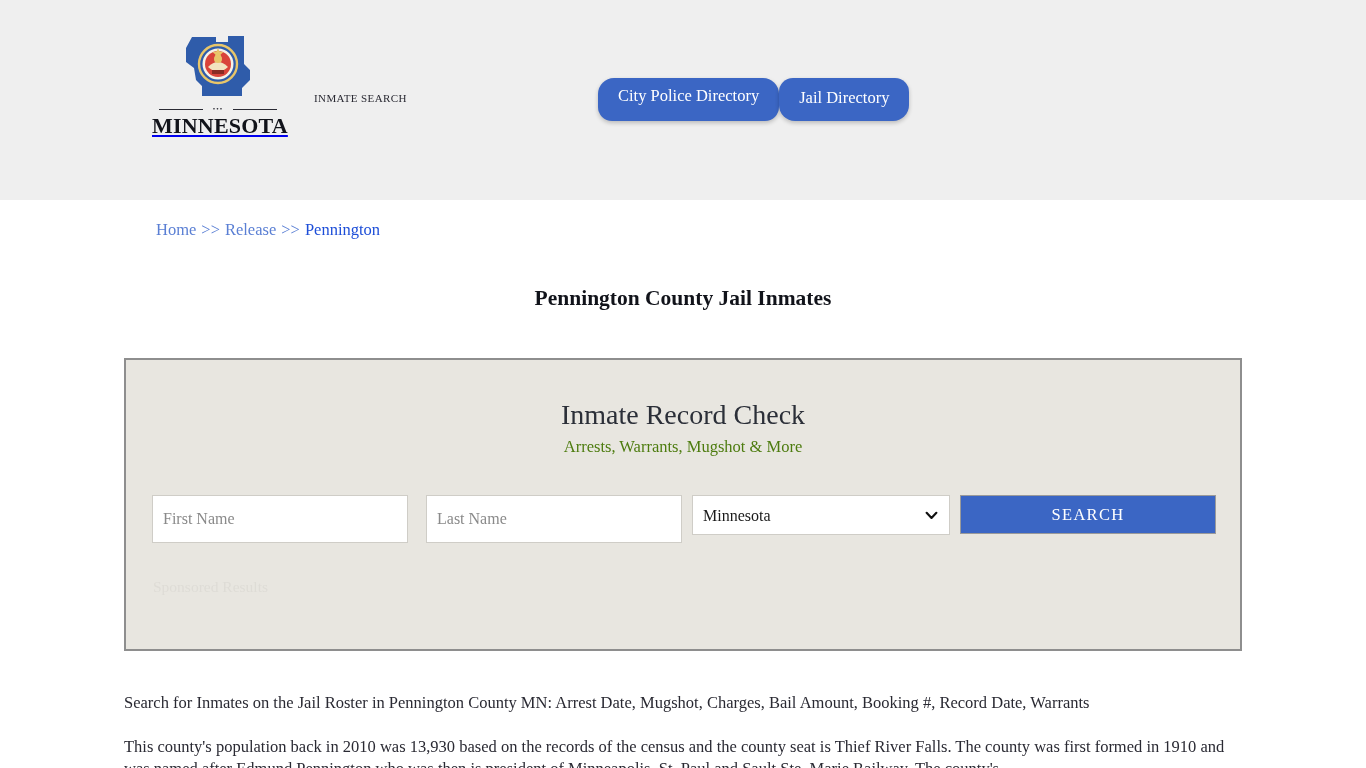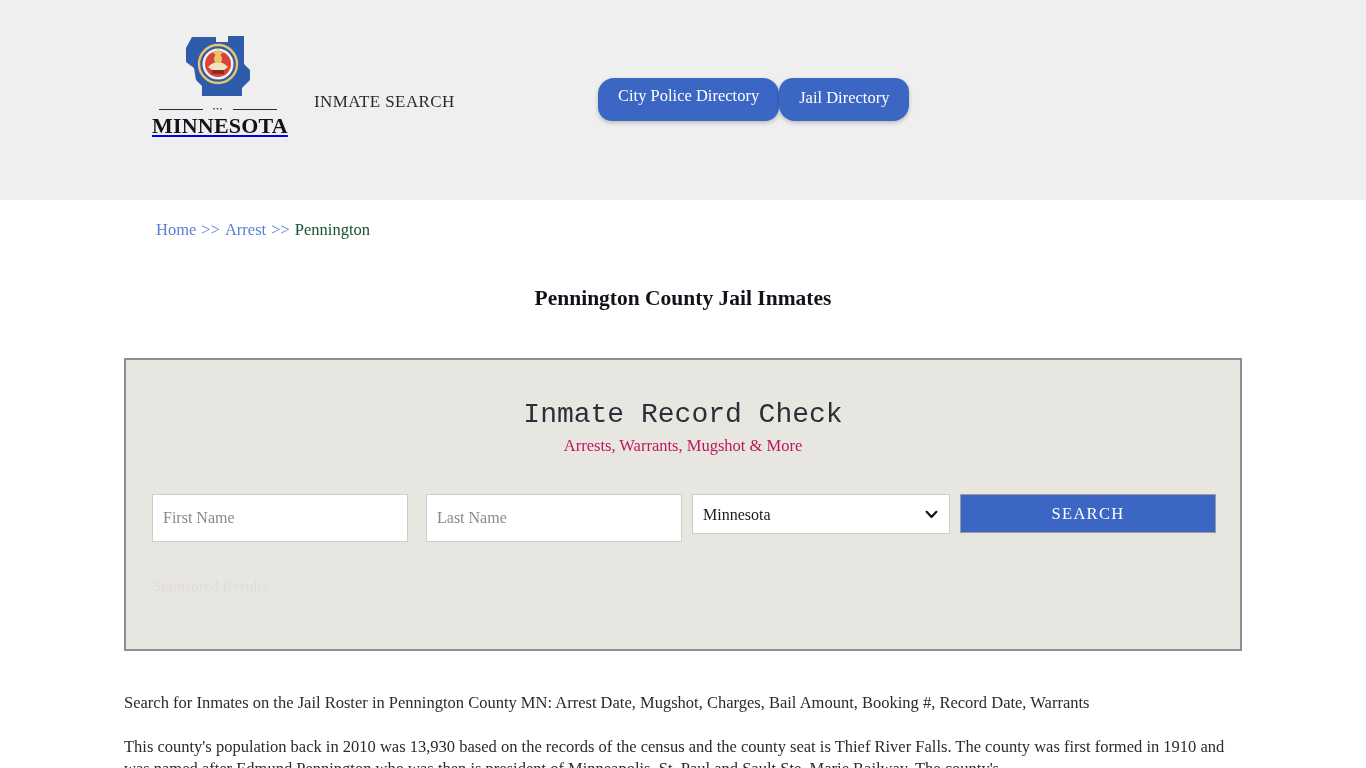--- a/index.html
+++ b/index.html
@@ -70,21 +70,21 @@
     color: #11131a;
     font-size: 22px;
     line-height: 23px;
     letter-spacing: 0.2px;
   }
 
   .inmate-search-label {
     position: absolute;
     left: 314px;
     top: 92px;
-    font-size: 17px;
+    font-size: 11px;
     letter-spacing: 0.4px;
     color: #2a2a33;
     font-family: "Liberation Serif", "DejaVu Serif", serif;
   }
 
   
   .nav-buttons {
     position: absolute;
     left: 604px;
     top: 78px;
@@ -155,21 +155,21 @@
     font-family: "Liberation Serif", "DejaVu Serif", serif;
   }
   .breadcrumb a {
     color: #5a7fd4;
     text-decoration: none;
   }
   .breadcrumb .sep {
     color: #5a7fd4;
     margin: 0 5px;
   }
-  .breadcrumb .current { color: #14532d; }
+  .breadcrumb .current { color: #1d4ed8; }
 
   
   .page-title {
     position: absolute;
     left: 0;
     top: 272px;
     width: 1366px;
     text-align: center;
     font-size: 21.5px;
     font-weight: bold;
@@ -185,26 +185,26 @@
     width: 1118px;
     height: 293px;
     background: #e8e6e0;
     border: 2px solid #8e8e8e;
   }
   .widget-title {
     text-align: center;
     font-size: 28px;
     color: #2b2f38;
     margin-top: 39px;
-    font-family: Liberation Mono, monospace;
+    font-family: Liberation Serif, serif;
   }
   .widget-subtitle {
     text-align: center;
     font-size: 16.5px;
-    color: #be185d;
+    color: #4d7c0f;
     margin-top: 6px;
     font-family: "Liberation Serif", "DejaVu Serif", serif;
   }
   .widget-form {
     display: flex;
     margin: 38px 0 0 26px;
     width: 1064px;
     align-items: stretch;
   }
   .wf-input {
@@ -309,21 +309,21 @@
     <div class="nav-buttons">
       <button class="nav-btn second">City Police Directory</button>
       <button class="nav-btn">Jail Directory</button>
     </div>
 
 
   </div>
 </div>
 
 <div class="breadcrumb">
-  <a href="#">Home</a><span class="sep">&gt;&gt;</span><a href="#">Arrest</a><span class="sep">&gt;&gt;</span><span class="current">Pennington</span>
+  <a href="#">Home</a><span class="sep">&gt;&gt;</span><a href="#">Release</a><span class="sep">&gt;&gt;</span><span class="current">Pennington</span>
 </div>
 
 <h1 class="page-title">Pennington County Jail Inmates</h1>
 
 <div class="widget">
   <div class="widget-title">Inmate Record Check</div>
   <div class="widget-subtitle">Arrests, Warrants, Mugshot &amp; More</div>
 
   <div class="widget-form">
     <input id="first-name" class="wf-input" type="text" placeholder="First Name" style="">

